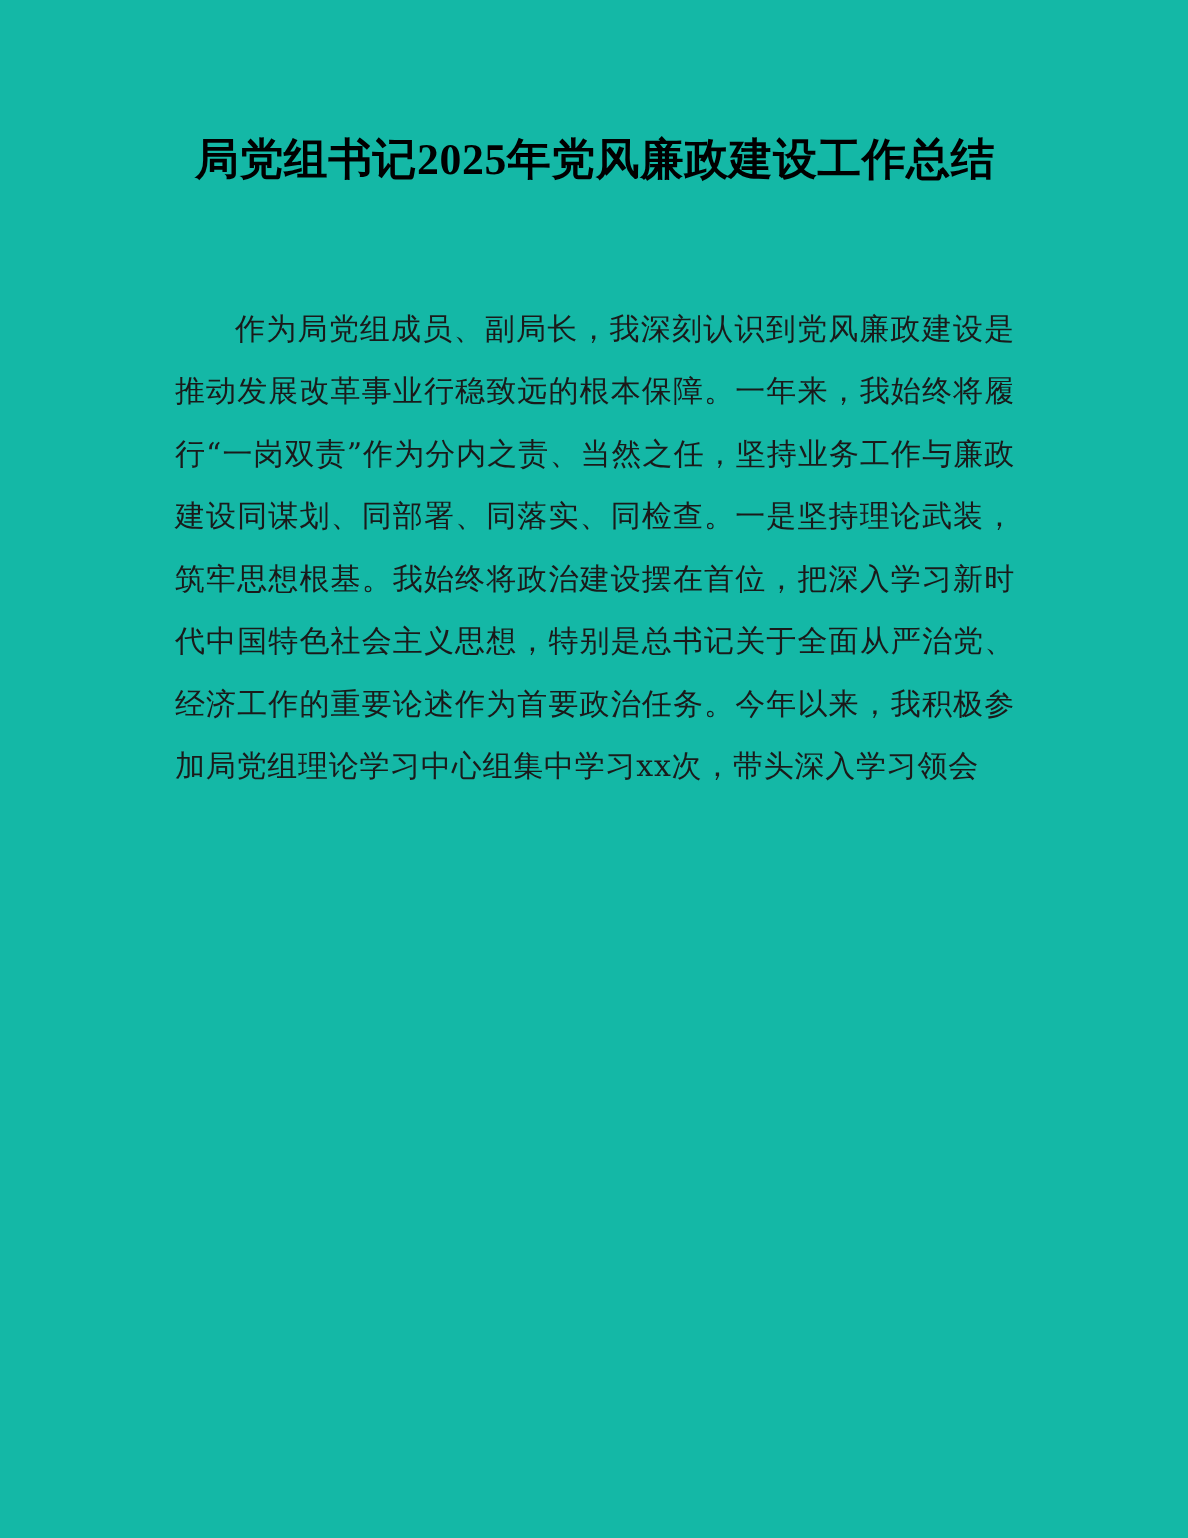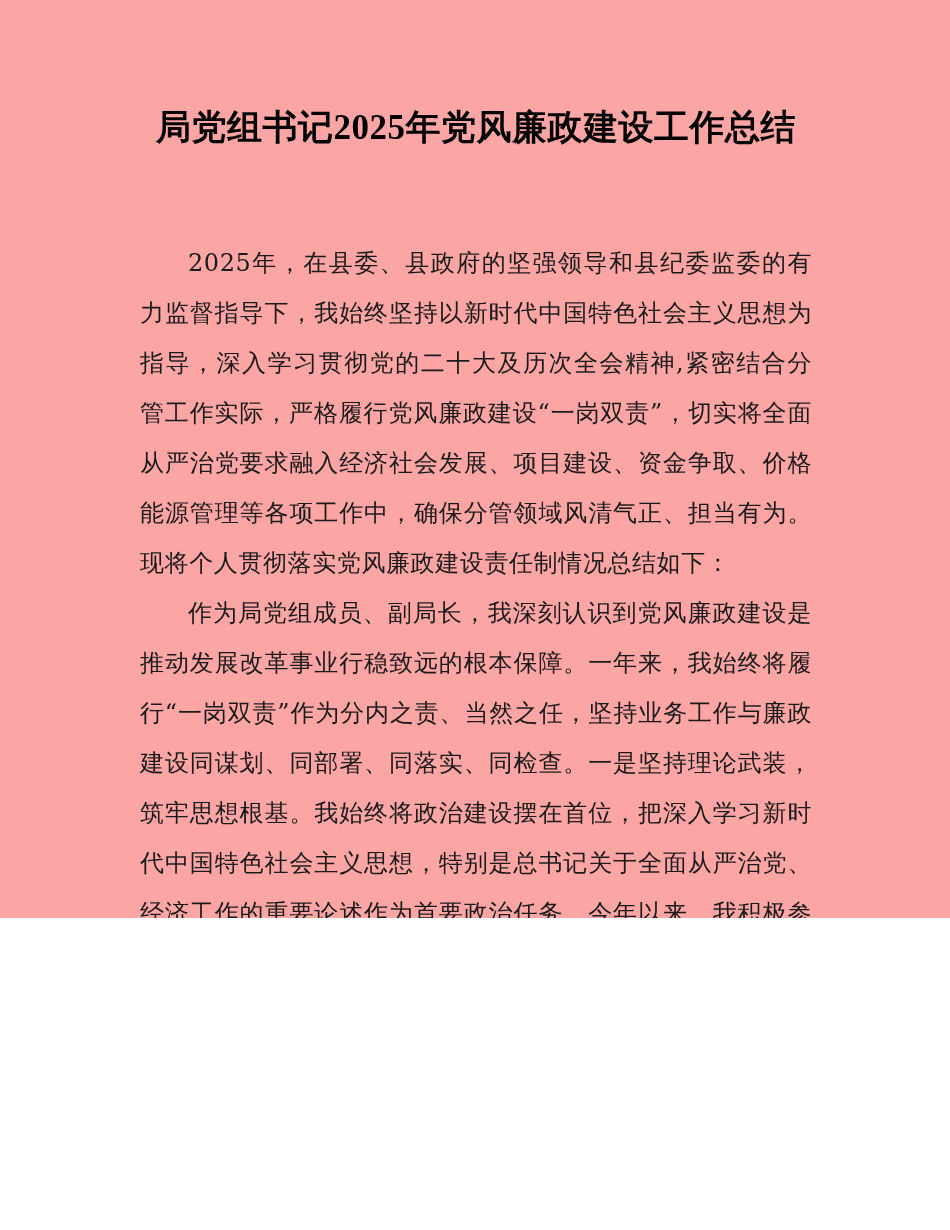--- a/index.html
+++ b/index.html
@@ -6,22 +6,22 @@
     margin: 0;
     padding: 0;
     background: #ffffff;
   }
   body {
     font-family: "Liberation Serif", "DejaVu Serif", serif;
   }
   .page {
     position: relative;
     width: 950px;
-    height: 918px;
-    background: #fca5a5;
+    height: 1230px;
+    background: #14b8a6;
     overflow: hidden;
     box-sizing: border-box;
     padding-left: 23px;
   }
   .doc-body {
     position: absolute;
     left: 140px;
     top: 0;
     width: 672px;
   }
@@ -77,20 +77,19 @@
 </head>
 <body>
 
 <div class="page">
   <div class="doc-body">
 
     <h1 class="doc-title">局党组书记2025年党风廉政建设工作总结</h1>
 
     <div class="content">
 
-      <p class="para">2025年，在县委、县政府的坚强领导和县纪委监委的有力监督指导下，我始终坚持以新时代中国特色社会主义思想为指导，深入学习贯彻党的二十大及历次全会精神,紧密结合分管工作实际，严格履行党风廉政建设“一岗双责”，切实将全面从严治党要求融入经济社会发展、项目建设、资金争取、价格能源管理等各项工作中，确保分管领域风清气正、担当有为。现将个人贯彻落实党风廉政建设责任制情况总结如下：</p>
 
 
       <p class="para">作为局党组成员、副局长，我深刻认识到党风廉政建设是推动发展改革事业行稳致远的根本保障。一年来，我始终将履行“一岗双责”作为分内之责、当然之任，坚持业务工作与廉政建设同谋划、同部署、同落实、同检查。一是坚持理论武装，筑牢思想根基。我始终将政治建设摆在首位，把深入学习新时代中国特色社会主义思想，特别是总书记关于全面从严治党、经济工作的重要论述作为首要政治任务。今年以来，我积极参加局党组理论学习中心组集中学习xx次，带头深入学习领会</p>
 
     </div>
   </div>
 </div>
 
 </body></html>

